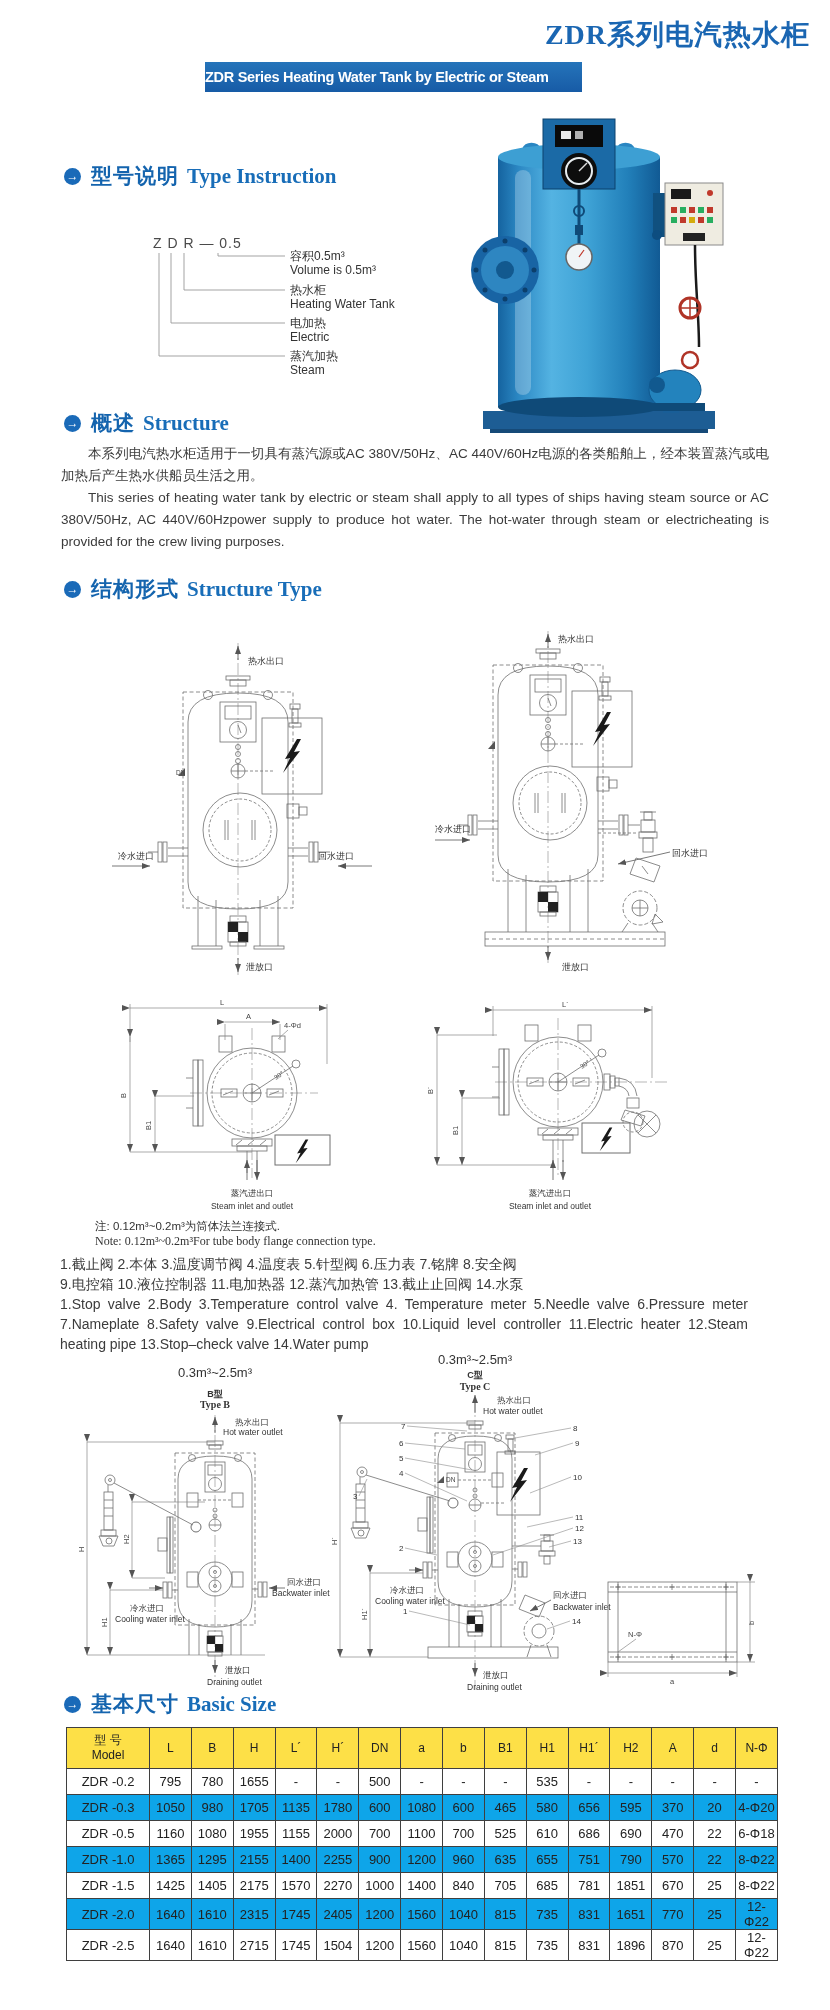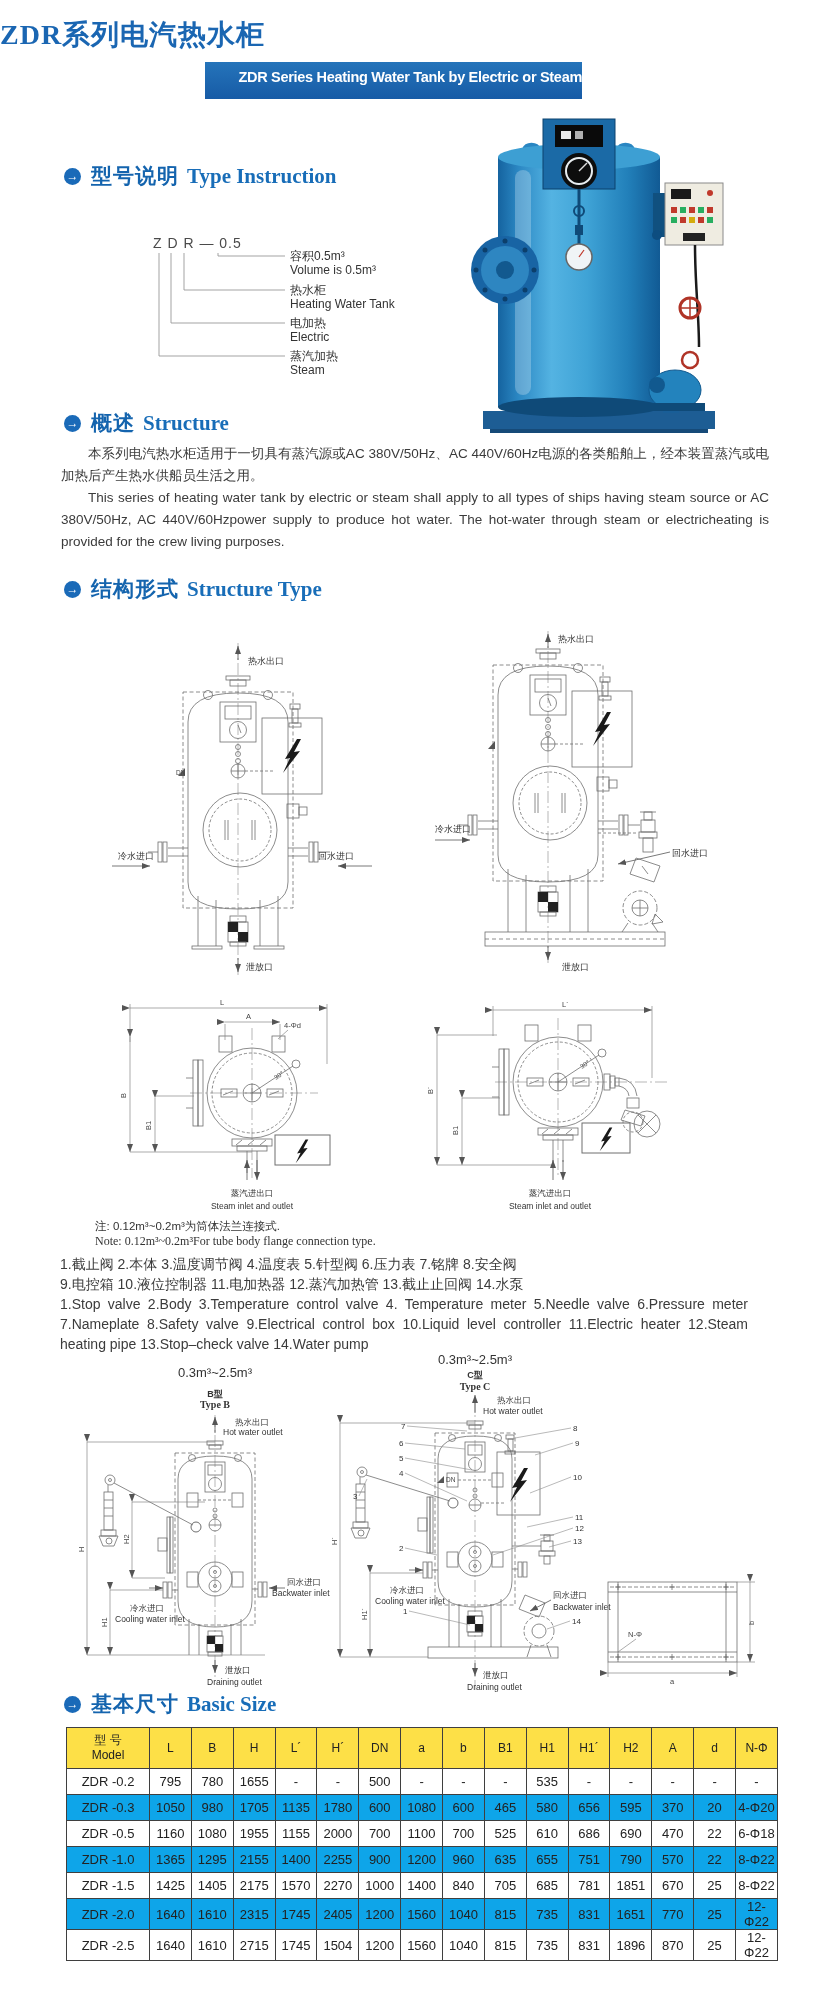--- a/index.html
+++ b/index.html
@@ -1,19 +1,19 @@
 <!DOCTYPE html>
 <html><head>
 <meta charset="utf-8">
 <style>
 html,body{margin:0;padding:0}
 body{width:830px;height:2010px;position:relative;background:#fff;font-family:"Liberation Sans",sans-serif;overflow:hidden}
 .abs{position:absolute}
-.title{top:16px;left:0;width:810px;text-align:left;font-family:"Liberation Serif",serif;font-weight:bold;font-size:28px;color:#1a66b2;letter-spacing:1px}
-.banner{left:205px;top:62px;width:377px;height:37px;background:linear-gradient(#2574ba,#175ba6);color:#fff;font-weight:bold;font-size:14.5px;letter-spacing:-0.3px;text-align:right;line-height:30px}
+.title{top:16px;left:0;width:810px;text-align:right;font-family:"Liberation Serif",serif;font-weight:bold;font-size:28px;color:#1a66b2;letter-spacing:1px}
+.banner{left:205px;top:62px;width:377px;height:30px;background:linear-gradient(#2574ba,#175ba6);color:#fff;font-weight:bold;font-size:14.5px;letter-spacing:-0.3px;text-align:left;line-height:30px}
 .sec{display:flex;align-items:center;height:24px}
 .sec .ic{width:17px;height:17px;border-radius:50%;background:#1a6ab8;color:#fff;display:flex;align-items:center;justify-content:center;font-size:12px;font-weight:bold;margin-right:10px;flex:0 0 17px}
 .sec .cn{font-weight:bold;color:#1464ae;font-size:21px;letter-spacing:1px}
 .sec .en{font-weight:bold;color:#186db8;font-size:21px;font-family:"Liberation Serif",serif;margin-left:8px}
 .ovr{left:61px;top:443px;width:708px;font-size:13.5px;line-height:22px;color:#3b3b3b;text-align:justify}
 .ovr p{margin:0;text-indent:2em}
 .note{left:95px;top:1219px;width:336px;text-align:left;color:#333}
 .note .n1{font-size:11.5px}
 .note .n2{font-size:12px;font-family:"Liberation Serif",serif}
 .parts{left:60px;top:1254px;width:688px;font-size:14px;line-height:20px;color:#3b3b3b}

